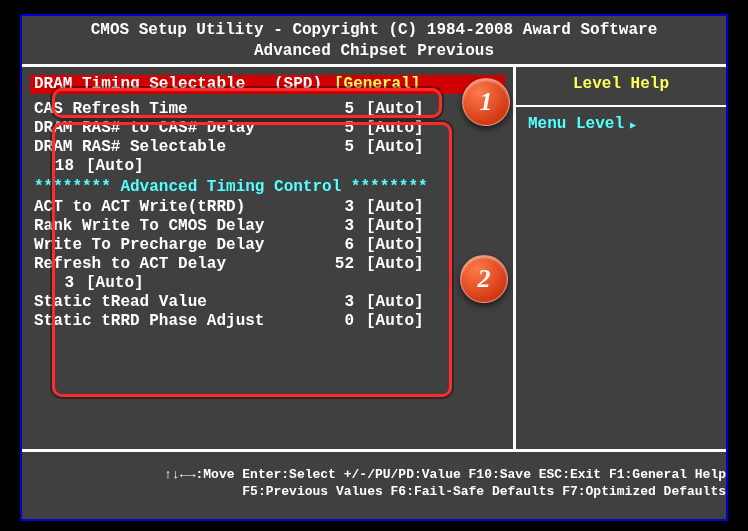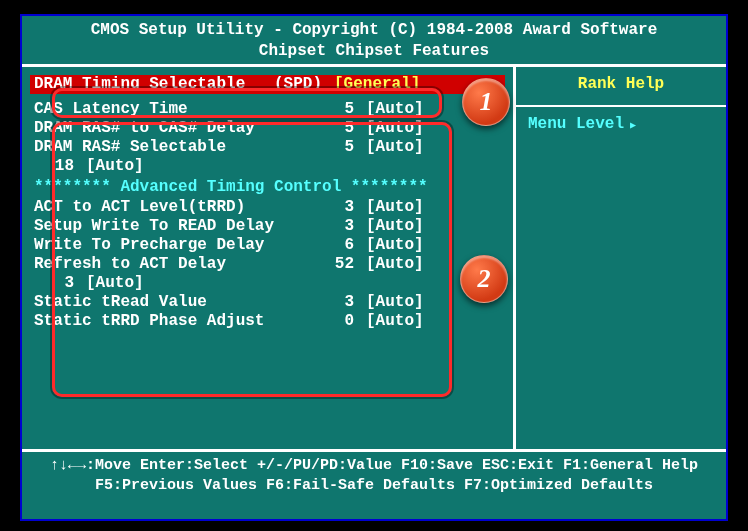--- a/index.html
+++ b/index.html
@@ -7,21 +7,21 @@
     background: #000;
     width: 748px;
     height: 531px;
     font-family: 'Courier New', monospace;
     font-weight: bold;
     overflow: hidden;
     position: relative;
     padding: 14px 20px 10px 20px;
   }
   .bios-screen {
-    background: #0f766e;
+    background: #404040;
     width: 100%;
     height: 100%;
     color: #ffffff;
     font-size: 16px;
     position: relative;
     border: 2px solid #0000d0;
   }
   .header {
     text-align: center;
     padding: 4px 0 2px 0;
@@ -77,24 +77,24 @@
     padding: 0 4px;
   }
   .yellow { color: #ffff55; }
   .section-header {
     color: #55ffff;
     height: 22px;
     display: flex;
     align-items: center;
   }
   .footer {
-    text-align: center;
-    padding: 4px 0;
+    text-align: right;
+    padding: 14px 0;
     line-height: 1.35;
-    font-size: 15px;
+    font-size: 13px;
   }
   
   .highlight-box {
     position: absolute;
     border: 3px solid #ff2a2a;
     border-radius: 10px;
     pointer-events: none;
     box-shadow: 0 0 0 2px rgba(0,0,0,.35);
   }
   .hb1 { top: 88px; left: 52px; width: 390px; height: 30px; }
@@ -119,36 +119,36 @@
   .c1 { top: 78px; left: 462px; }
   .c2 { top: 255px; left: 460px; }
 </style>
 </head>
 <body>
 
 <div class="bios-screen">
 
   <div class="header">
     <div>CMOS Setup Utility - Copyright (C) 1984-2008 Award Software</div>
-    <div>Chipset Chipset Features</div>
+    <div>Advanced Chipset Previous</div>
   </div>
 
   <div class="main-area">
     <div class="left-panel">
 
       <div class="row selected-row">
         <span class="label" style="width:240px">DRAM Timing Selectable</span>
         <span style="width:60px">(SPD)</span>
         <span class="yellow">[General]</span>
       </div>
 
       <div style="height:6px"></div>
 
       <div class="row">
-        <span class="label">CAS Latency Time</span>
+        <span class="label">CAS Refresh Time</span>
         <span class="val">5</span>
         <span class="mode">[Auto]</span>
       </div>
       <div class="row">
         <span class="label">DRAM RAS# to CAS# Delay</span>
         <span class="val">5</span>
         <span class="mode">[Auto]</span>
       </div>
       <div class="row">
         <span class="label">DRAM RAS# Selectable</span>
@@ -156,26 +156,26 @@
         <span class="mode">[Auto]</span>
       </div>
       <div class="row">
         <span class="val">18</span>
         <span class="mode">[Auto]</span>
       </div>
 
       <div class="section-header">******** Advanced Timing Control  ********</div>
 
       <div class="row">
-        <span class="label">ACT to ACT Level(tRRD)</span>
-        <span class="val">3</span>
-        <span class="mode">[Auto]</span>
-      </div>
-      <div class="row">
-        <span class="label">Setup Write To READ Delay</span>
+        <span class="label">ACT to ACT Write(tRRD)</span>
+        <span class="val">3</span>
+        <span class="mode">[Auto]</span>
+      </div>
+      <div class="row">
+        <span class="label">Rank Write To CMOS Delay</span>
         <span class="val">3</span>
         <span class="mode">[Auto]</span>
       </div>
       <div class="row">
         <span class="label">Write To Precharge Delay</span>
         <span class="val">6</span>
         <span class="mode">[Auto]</span>
       </div>
       <div class="row">
         <span class="label">Refresh to ACT Delay</span>
@@ -192,21 +192,21 @@
         <span class="mode">[Auto]</span>
       </div>
       <div class="row">
         <span class="label">Static tRRD Phase Adjust</span>
         <span class="val">0</span>
         <span class="mode">[Auto]</span>
       </div>
     </div>
 
     <div class="right-panel">
-      <div class="right-title">Rank Help</div>
+      <div class="right-title">Level Help</div>
       <div class="right-divider"></div>
       <div class="menu-level arrow-right">Menu Level</div>
     </div>
   </div>
 
   <div class="footer">
     <div>↑↓←→:Move  Enter:Select  +/-/PU/PD:Value  F10:Save  ESC:Exit  F1:General Help</div>
     <div>F5:Previous Values  F6:Fail-Safe Defaults  F7:Optimized Defaults</div>
   </div>
 </div>

